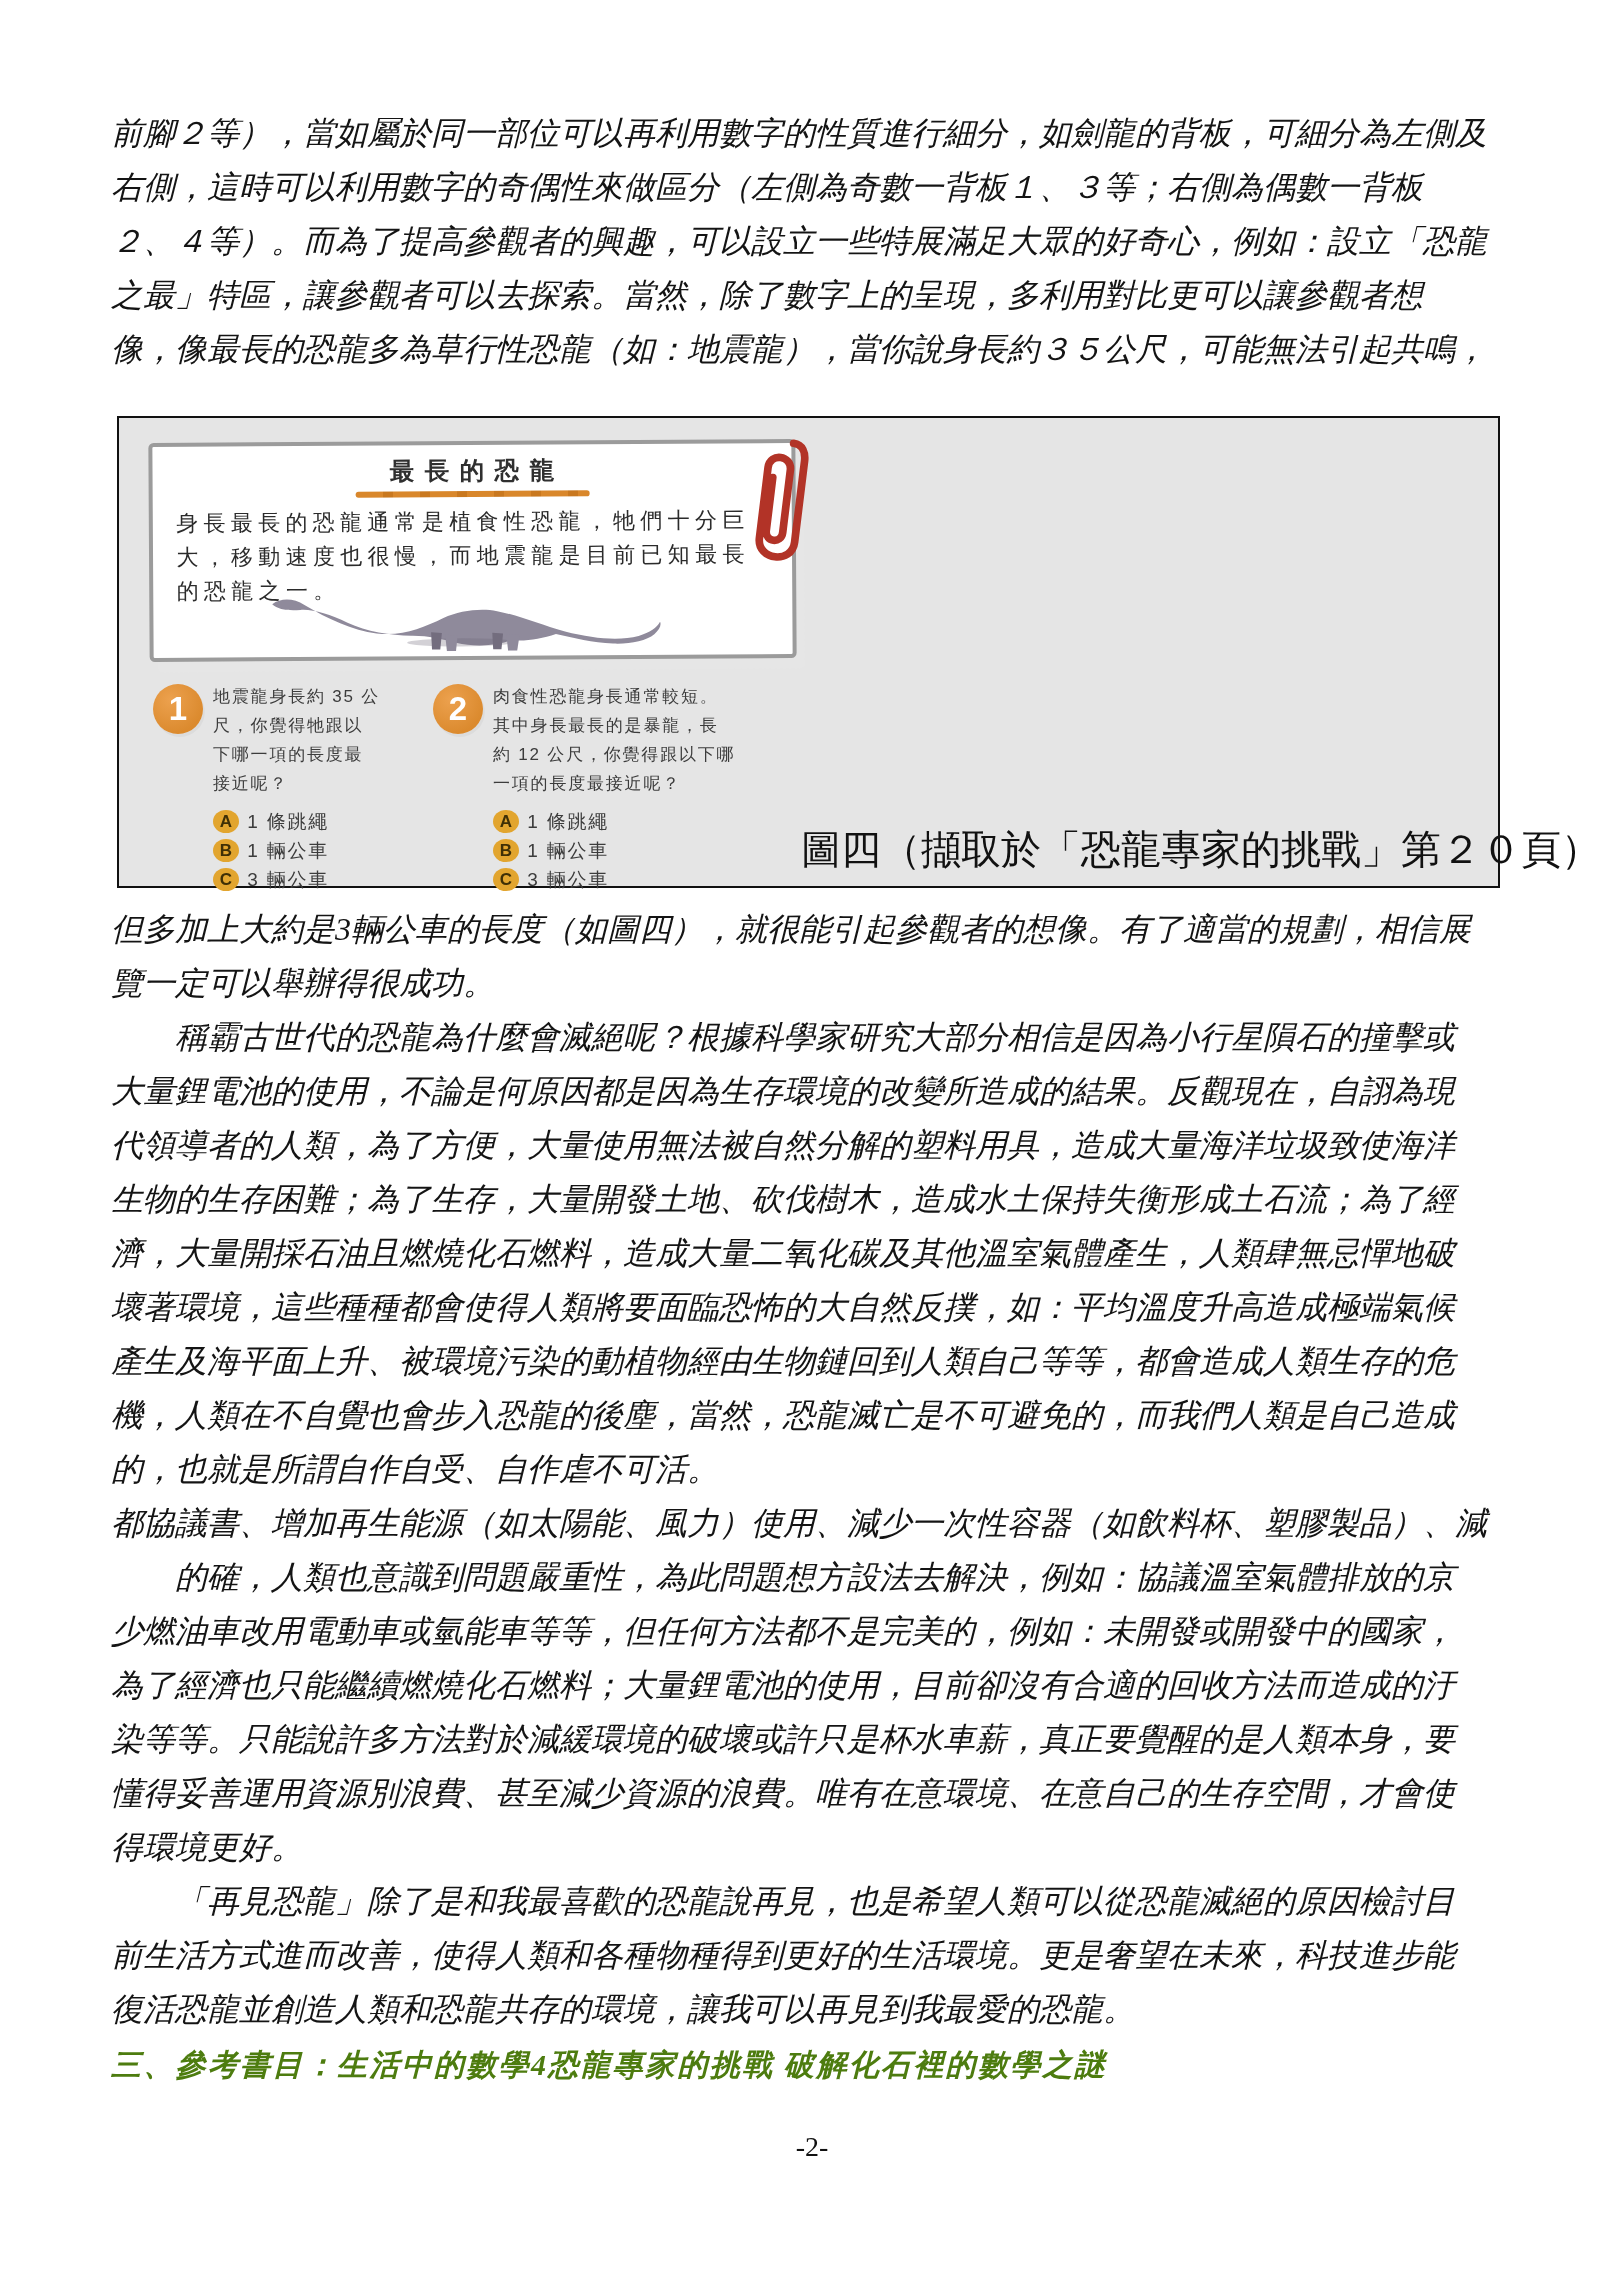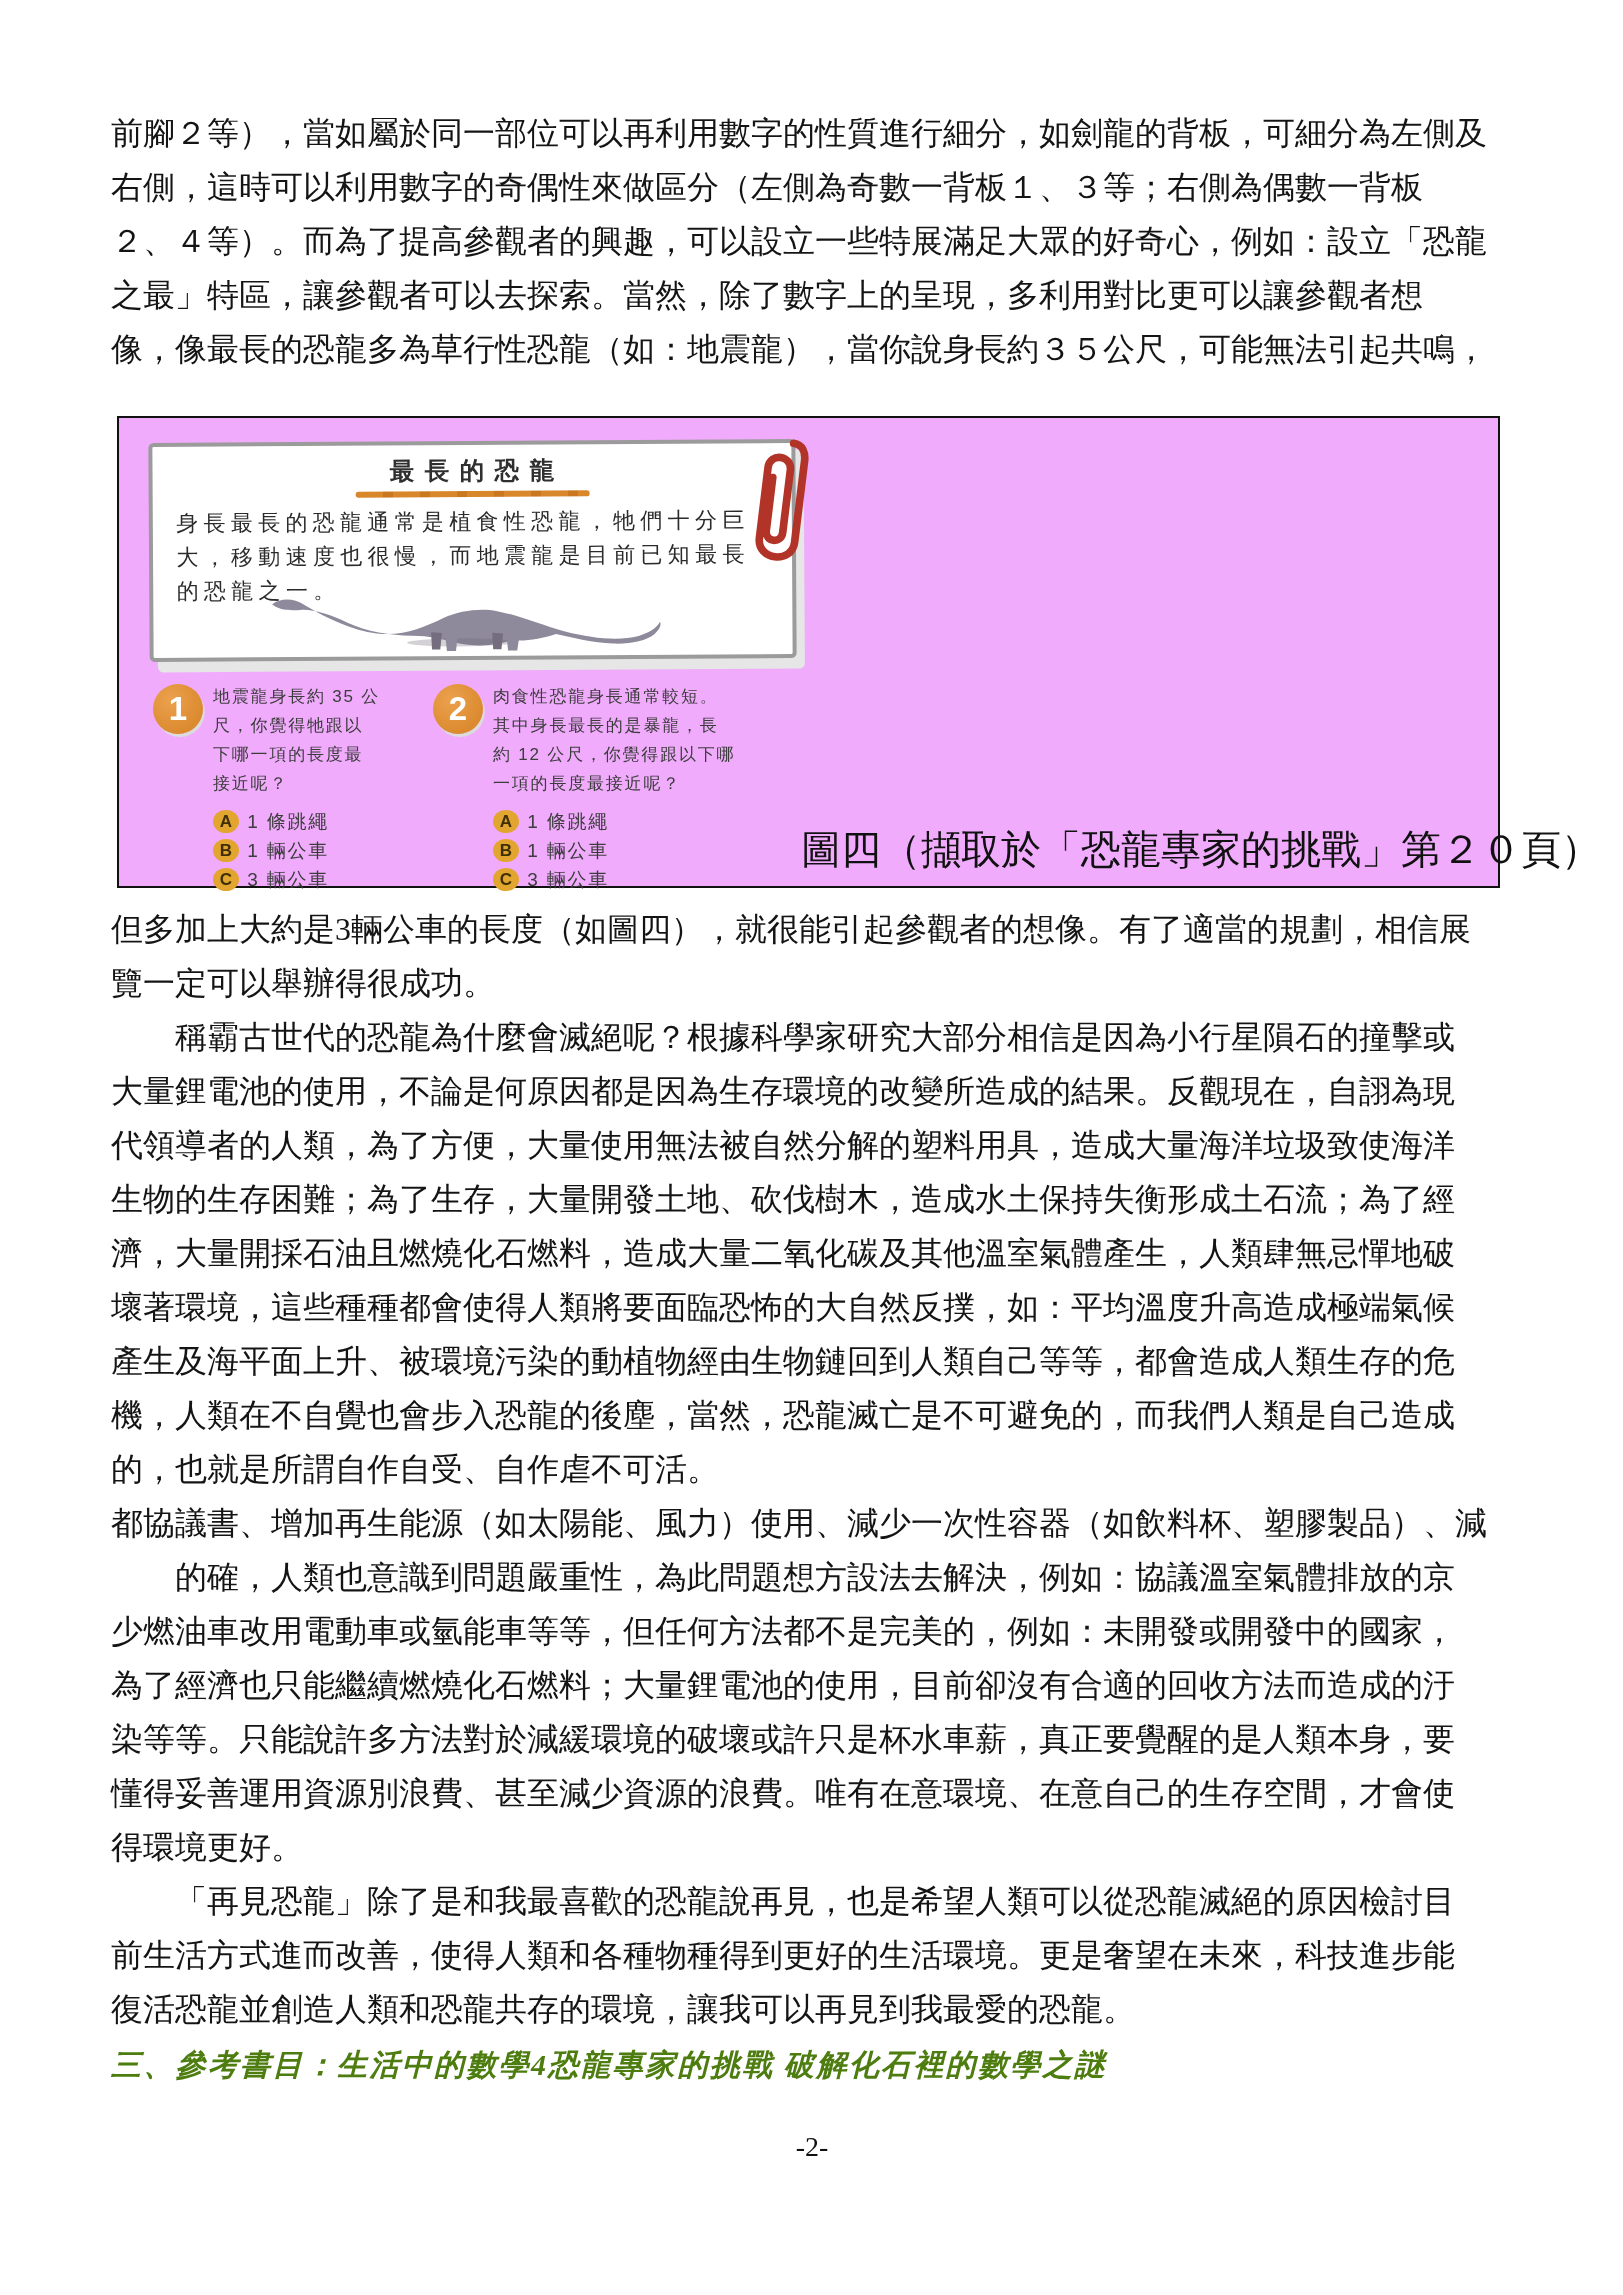--- a/index.html
+++ b/index.html
@@ -3,28 +3,28 @@
 <meta charset="utf-8">
 <style>
   html,body { margin:0; padding:0; background:#ffffff; }
   .page {
     position:relative; width:1624px; height:2295px; background:#ffffff;
     overflow:hidden;
     font-family:"Liberation Serif","DejaVu Serif",serif; color:#141414;
   }
   
   .body-para { position:absolute; left:111px; width:1420px; font-size:32px; line-height:54px; }
-  .body-para .line { white-space:pre; height:54px; }
+  .body-para .line { white-space:pre; height:54px;font-style:italic; }
   #para1 { top:106px; }
   #para2 { top:902px; }
 
   
   .figure-box {
     position:absolute; left:117px; top:416px; width:1383px; height:472px;
-    border:2.9px solid #111111; background:#f0abfc; box-sizing:border-box;
+    border:2.9px solid #111111; background:#e5e5e5; box-sizing:border-box;
   }
   .note-card {
     position:absolute; left:30px; top:23.4px; width:647px; height:219px;
     border:4.1px solid #9b9b9b; border-radius:5.3px; background:#ffffff;
     box-sizing:border-box; transform:rotate(-0.35deg);
     box-shadow:8.2px 10.5px 0 #e6e6e6; text-align:center;
   }
   .card-title {
     margin-top:9.3px; font-family:"Liberation Sans","DejaVu Sans",sans-serif;
     font-size:24.5px; font-weight:700; letter-spacing:10.5px; text-indent:10.5px; color:#2f2f2f;

